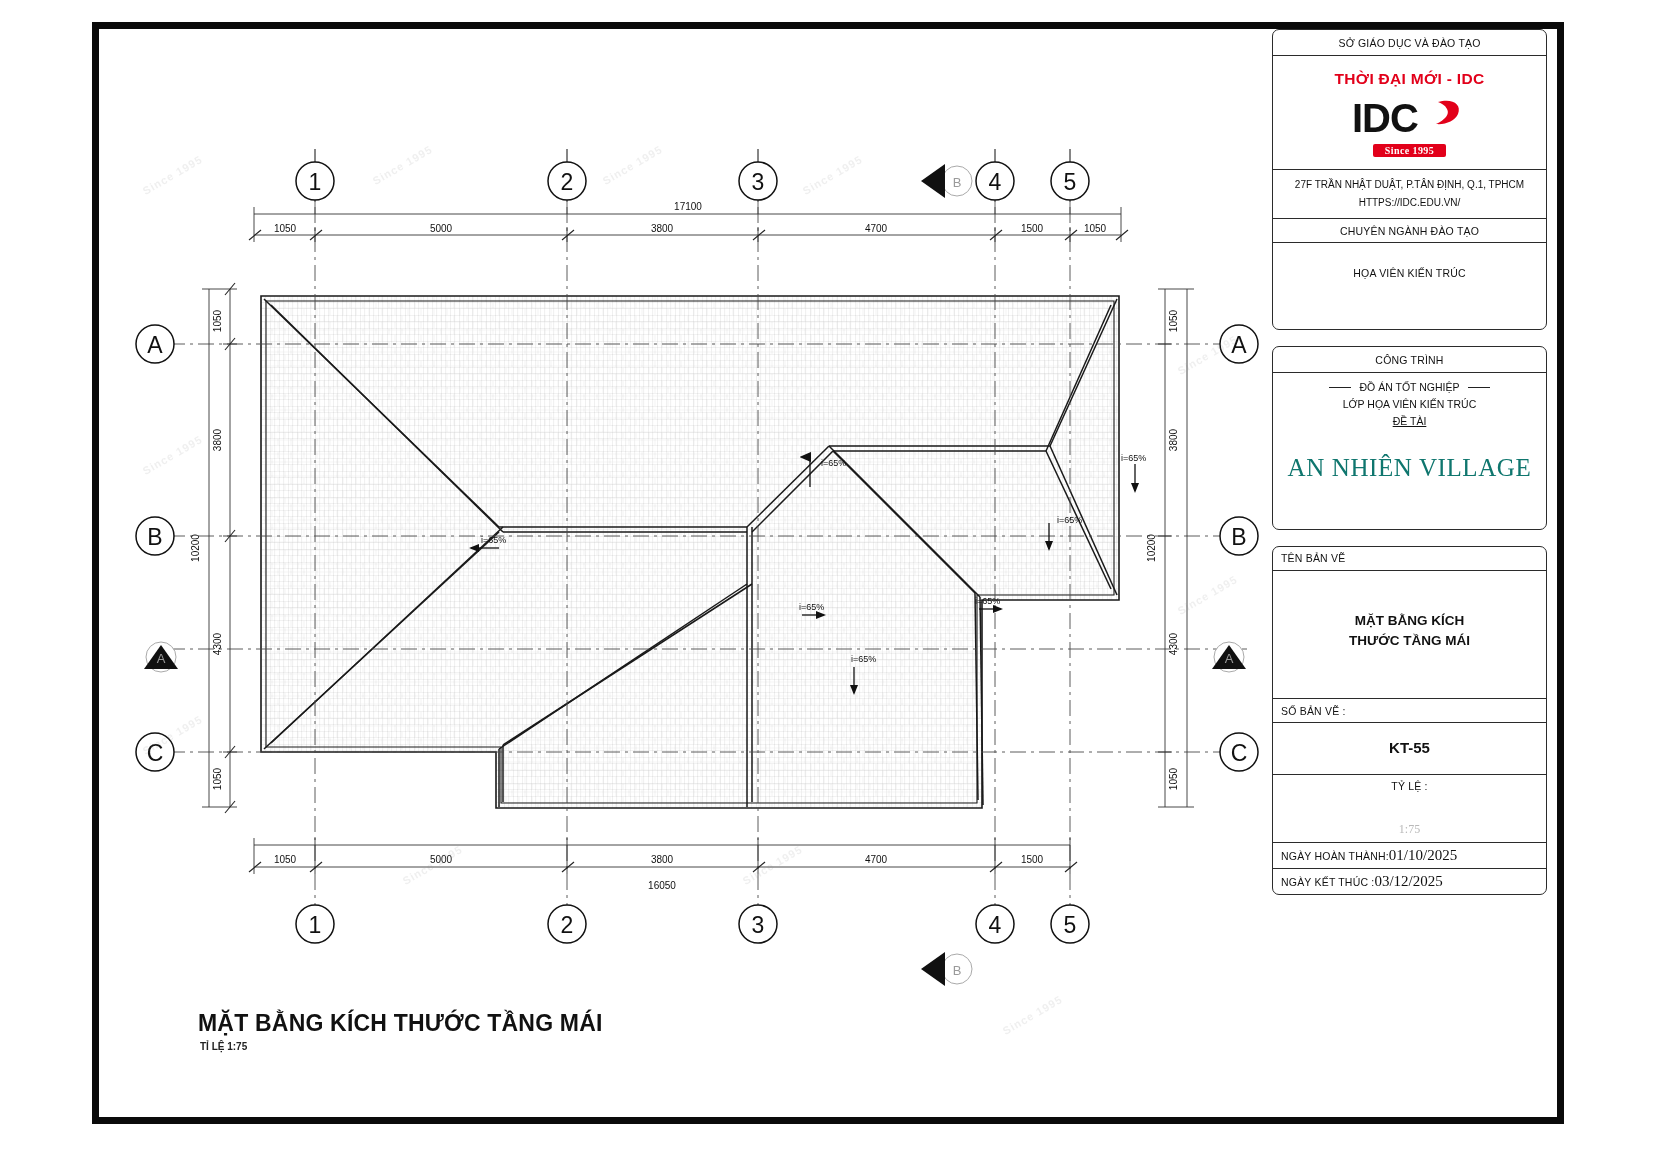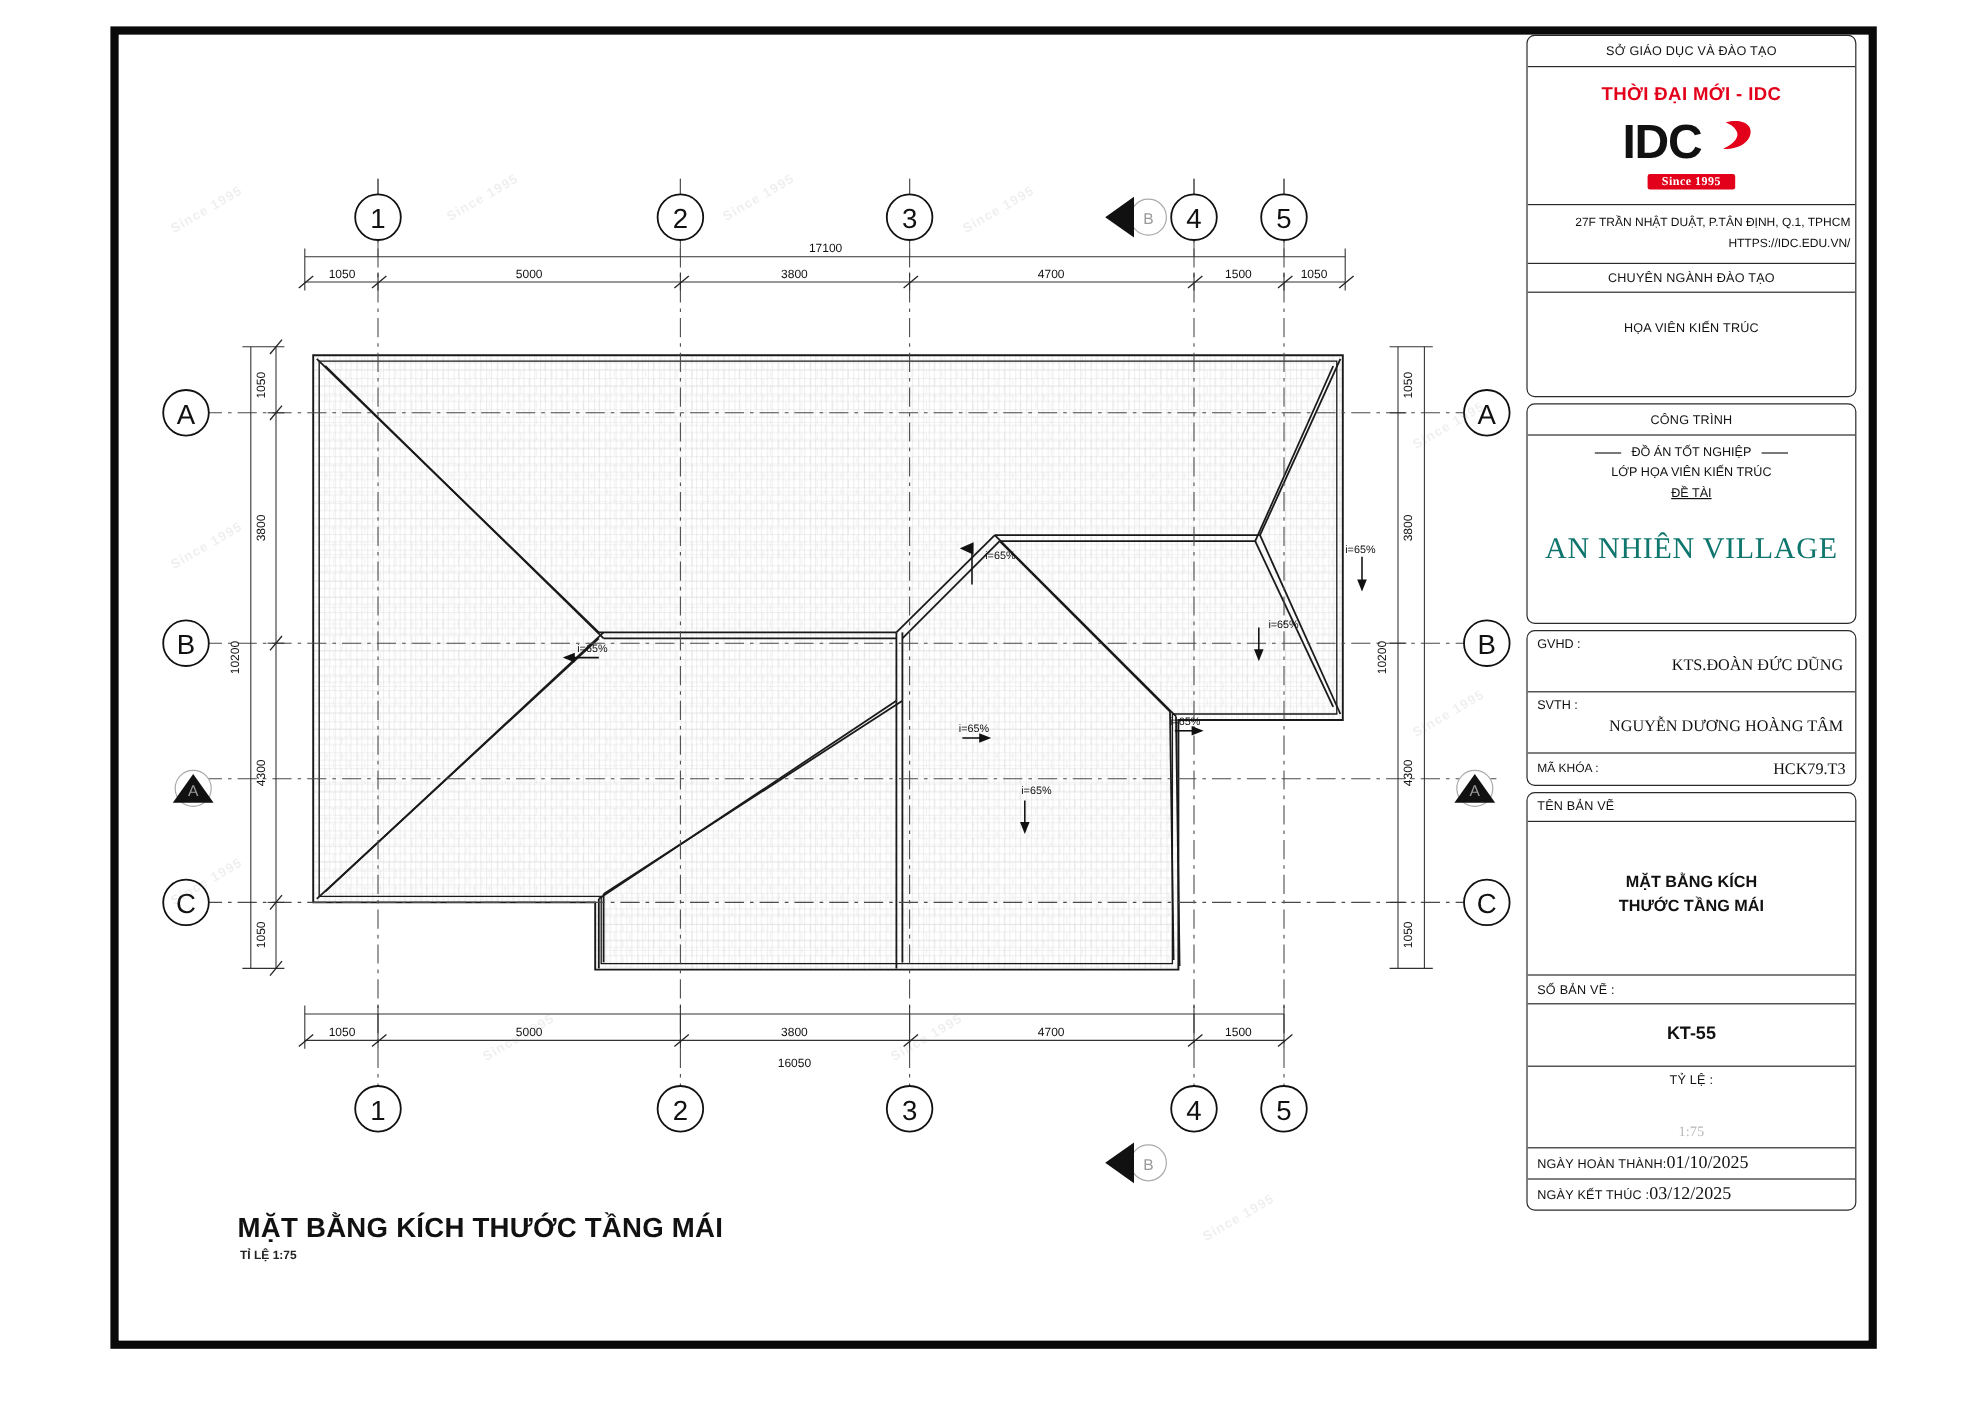--- a/index.html
+++ b/index.html
@@ -16,36 +16,36 @@
     background:#ffffff;box-sizing:border-box;
   }
 
   
   .titleblock{
     position:absolute;left:1272px;top:29px;width:275px;height:1088px;
     box-sizing:border-box;font-size:10px;color:#111;
   }
   .tb-group{
     border:1px solid #2b2b2b;border-radius:7px;background:#fff;
-    box-sizing:border-box;margin-bottom:5px;overflow:hidden;
+    box-sizing:border-box;margin-bottom:16px;overflow:hidden;
   }
   .tb-row{border-bottom:1px solid #2b2b2b;box-sizing:border-box;display:flex;align-items:center;}
   .tb-row:last-child{border-bottom:none;}
   .tb-center{justify-content:center;text-align:center;width:100%;}
   .tb-label{font-size:10.5px;letter-spacing:.2px;}
 
   .logo-box{padding:14px 6px 12px;text-align:center;}
   .logo-title{color:#e2001a;font-weight:bold;font-size:15.5px;letter-spacing:.3px;}
   .logo-mark{margin:6px auto 2px;width:128px;}
   .since{
     display:inline-block;background:#e2001a;color:#fff;font-size:10px;
     font-weight:bold;padding:1px 12px;border-radius:2px;letter-spacing:.4px;
     font-family:"Liberation Serif",serif;
   }
-  .addr{font-size:10px;line-height:1.55;text-align:right;padding:7px 4px 8px;}
+  .addr{font-size:10px;line-height:1.55;text-align:center;padding:7px 4px 8px;}
 
   .cong-trinh-head{height:26px;}
   .ct-body{padding:6px 6px 10px;text-align:center;line-height:1.62;font-size:10.5px;}
   .ct-line1{display:flex;align-items:center;justify-content:center;gap:9px;}
   .dash{display:inline-block;width:22px;height:1.4px;background:#222;}
   .de-tai{text-decoration:underline;}
   .project-name{
     font-family:"Liberation Serif",serif;font-size:25px;letter-spacing:.6px;
     text-align:center;padding:18px 4px 30px;color:#0f766e;
   }
@@ -428,40 +428,20 @@
             <span>ĐỒ ÁN TỐT NGHIỆP</span>
             <span class="dash"></span>
           </div>
           <div>LỚP HỌA VIÊN KIẾN TRÚC</div>
           <div class="de-tai">ĐỀ TÀI</div>
           <div class="project-name">AN NHIÊN VILLAGE</div>
         </div>
       </div>
     </div>
 
-    <div class="tb-group">
-      <div class="tb-row">
-        <div class="kv" style="width:100%;">
-          <div class="k">GVHD  :</div>
-          <div class="v">KTS.ĐOÀN ĐỨC DŨNG</div>
-        </div>
-      </div>
-      <div class="tb-row">
-        <div class="kv" style="width:100%;">
-          <div class="k">SVTH :</div>
-          <div class="v">NGUYỄN DƯƠNG HOÀNG TÂM</div>
-        </div>
-      </div>
-      <div class="tb-row" style="border-bottom:none;">
-        <div class="kv-inline" style="width:100%;">
-          <span class="k">MÃ KHÓA   :</span>
-          <span class="v">HCK79.T3</span>
-        </div>
-      </div>
-    </div>
 
     <div class="tb-group">
       <div class="tb-row" style="height:24px;">
         <div class="tb-label" style="padding-left:8px;">TÊN BẢN VẼ</div>
       </div>
       <div class="tb-row">
         <div class="drawing-name" style="width:100%;">
           <div>MẶT BẰNG KÍCH</div>
           <div>THƯỚC TẦNG MÁI</div>
         </div>

